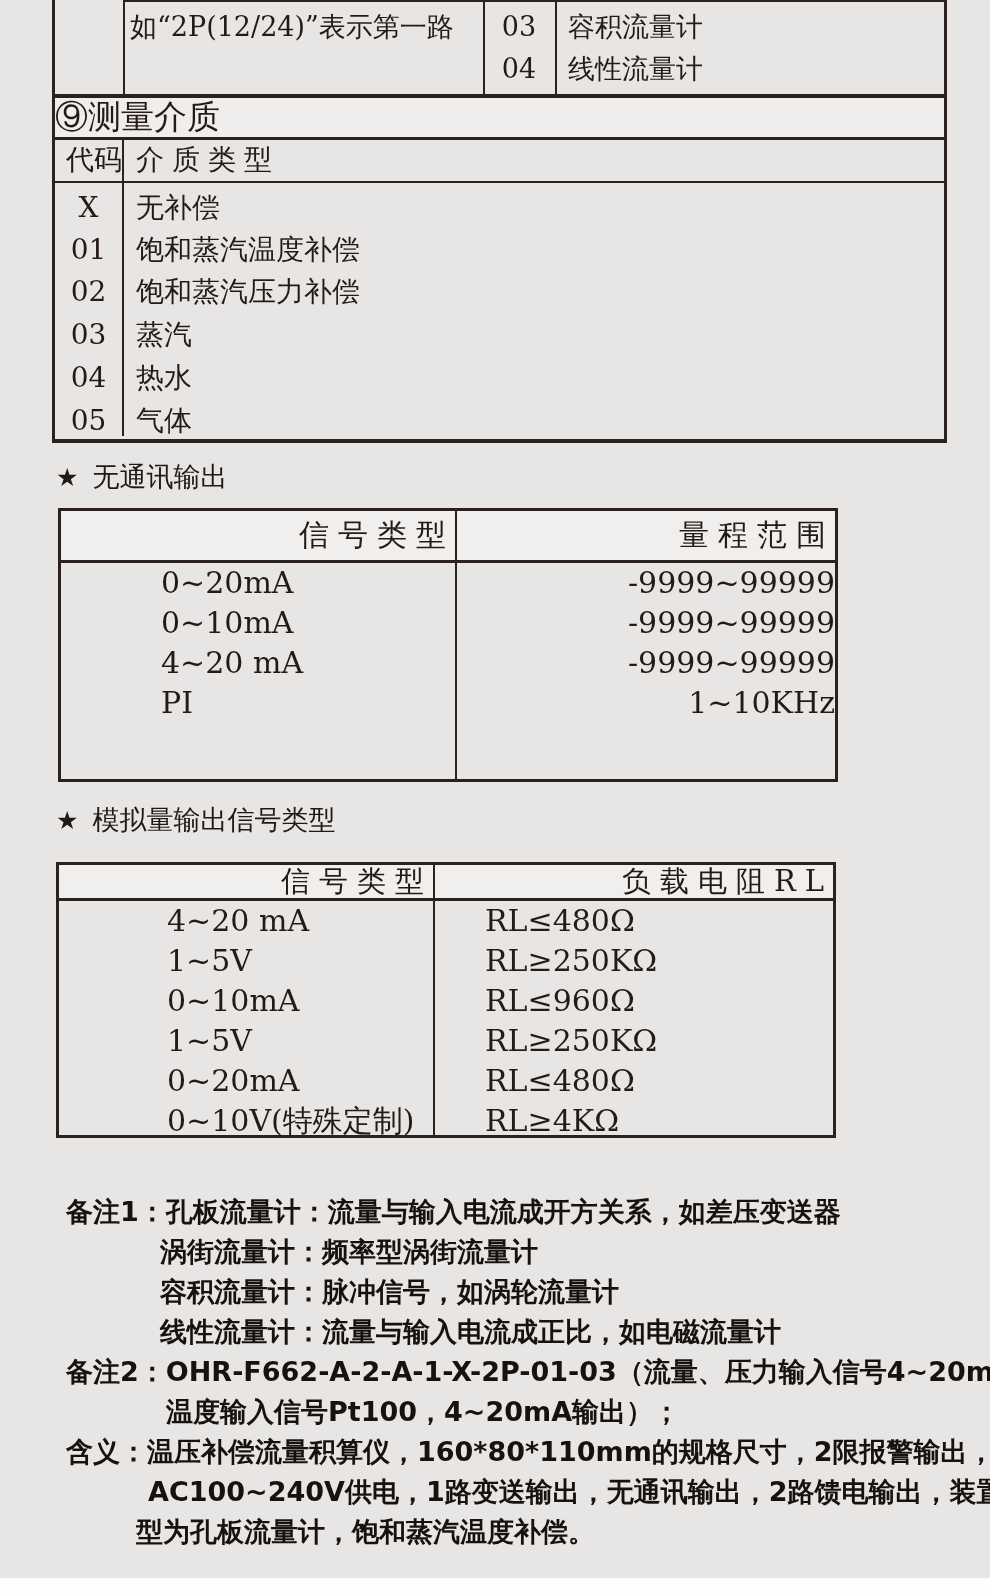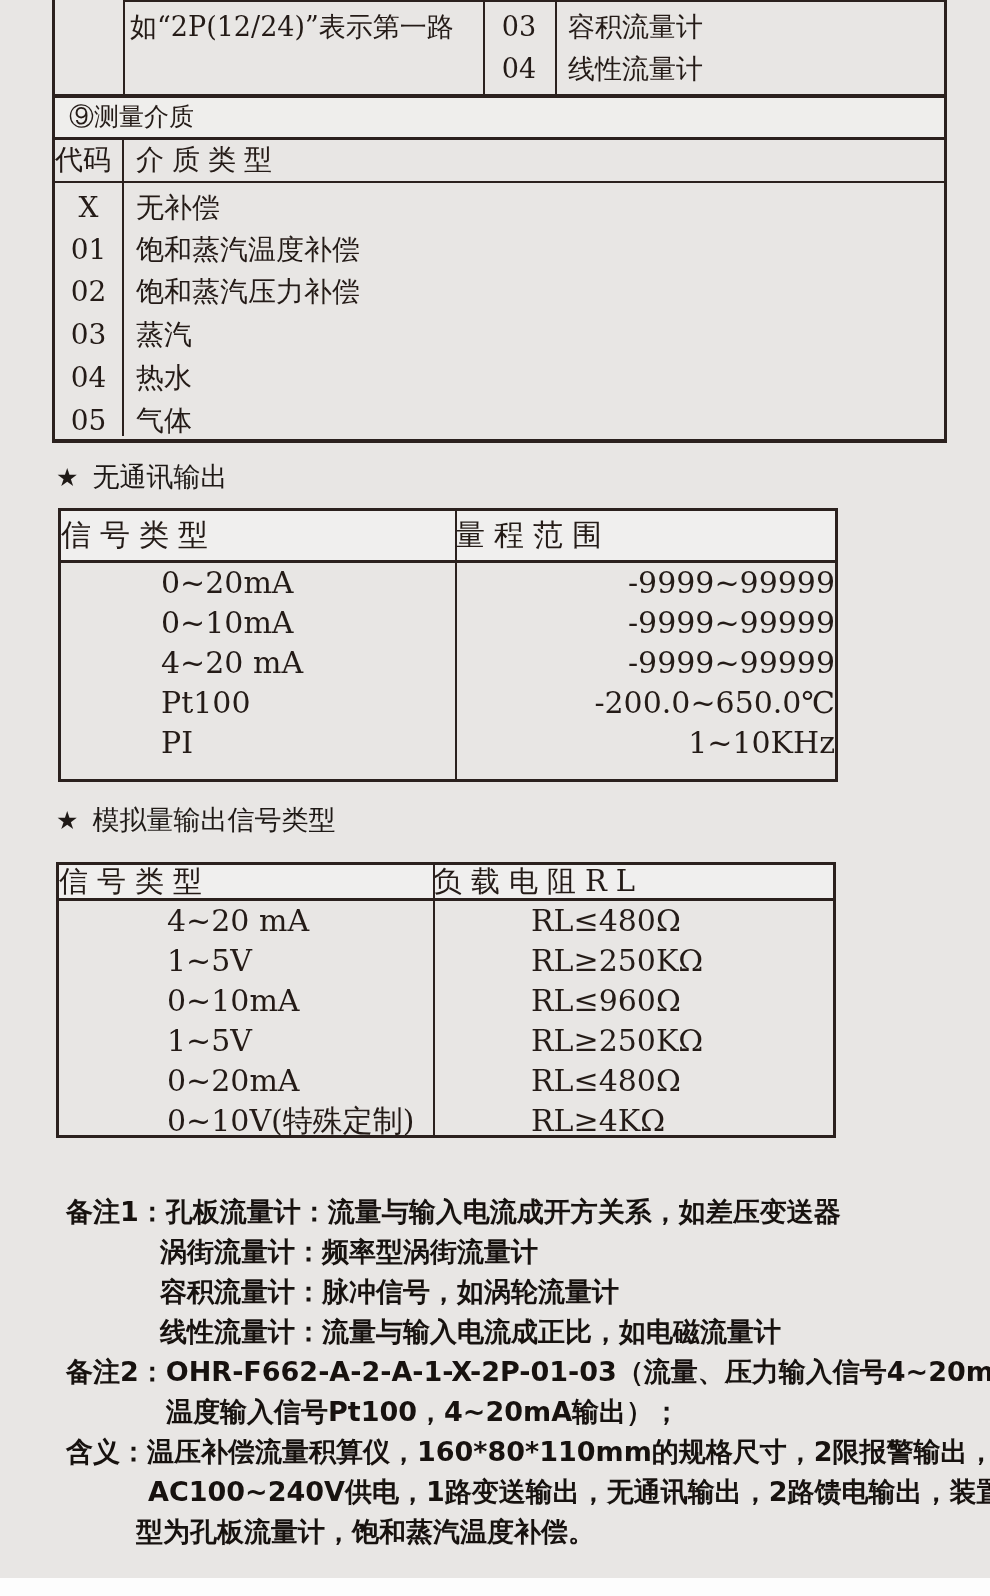--- a/index.html
+++ b/index.html
@@ -15,25 +15,25 @@
   .vl{position:absolute;top:0;width:2px;height:100%}
   .vlA1{left:68px}.vlA2{left:428px}.vlA3{left:500px}
   .rowA{position:absolute;height:42px;line-height:42px;font-size:27px;white-space:nowrap}
   .c2l1{left:75px;top:6px}.c2l2{left:75px;top:48px}
   .c3a,.c3b{left:428px;width:72px;text-align:center}
   .c3a{top:6px}.c3b{top:48px}
   .c4a,.c4b{left:513px}
   .c4a{top:6px}.c4b{top:48px}
   .secB{position:absolute;left:0;top:94px;width:100%;height:46px;box-sizing:border-box;background:#efeeec;
         border-top:4px solid #2b211e;border-bottom:3px solid #2b211e;
-        line-height:38px;font-size:25px;padding-left:14px;white-space:nowrap}
+        line-height:38px;font-size:33px;padding-left:0;white-space:nowrap}
   .secC{position:absolute;left:0;top:140px;width:100%;height:43px;box-sizing:border-box;
         border-bottom:2px solid #2b211e;font-size:28px;line-height:40px;white-space:nowrap}
   .vlC,.vlD{position:absolute;left:67px;top:0;width:2px;height:100%}
-  .codeHead{position:absolute;left:0;top:0;width:67px;text-align:left}
+  .codeHead{position:absolute;left:0;top:0;width:67px;text-align:right}
   .typeHead{position:absolute;left:81px;top:0;letter-spacing:8px}
   .secD{position:absolute;left:0;top:183px;width:100%;height:253px;font-size:28px}
   .mrow{position:absolute;left:0;width:100%;height:42px;line-height:42px;white-space:nowrap}
   .mr0{top:4px}.mr1{top:46px}.mr2{top:88px}.mr3{top:131px}.mr4{top:174px}.mr5{top:217px}
   .mcode{position:absolute;left:0;width:67px;text-align:center}
   .mlabel{position:absolute;left:81px}
 
   
   .heading{position:absolute;left:56px;height:40px;line-height:40px;white-space:nowrap;
            font-family:"DejaVu Sans","Liberation Sans",sans-serif;font-size:27px;color:#1f1a17}
@@ -41,34 +41,34 @@
   .star{font-size:25px;margin-right:14px;display:inline-block}
 
   
   .sig{position:absolute;box-sizing:border-box;border:3px solid #2b211e}
   .t-in{left:58px;top:508px;width:780px;height:274px}
   .t-out{left:56px;top:862px;width:780px;height:276px}
   .sig-head{position:absolute;left:0;top:0;width:100%;box-sizing:border-box;display:flex;
             border-bottom:3px solid #2b211e;background:#f0efee}
   .t-in  .sig-head{height:52px;line-height:48px;font-size:30px}
   .t-out .sig-head{height:36px;line-height:32px;font-size:29px}
-  .shc{text-align:left;letter-spacing:9px;white-space:nowrap}
+  .shc{text-align:right;letter-spacing:9px;white-space:nowrap}
   .t-in  .shc1{width:394px}.t-in  .shc2{flex:1}
   .t-out .shc1{width:374px}.t-out .shc2{flex:1}
   .divider{position:absolute;top:0;bottom:0;width:2px}
   .t-in  .divider{left:394px}
   .t-out .divider{left:374px}
   .sig-body{position:absolute;left:0;width:100%}
   .t-in  .sig-body{top:52px}
   .t-out .sig-body{top:36px}
   .srow{display:flex;height:40px;line-height:40px;font-size:30px;white-space:nowrap}
   .t-in  .sc1{width:394px;padding-left:100px;box-sizing:border-box}
   .t-in  .sc2{flex:1;text-align:right}
   .t-out .sc1{width:374px;padding-left:108px;box-sizing:border-box}
-  .t-out .sc2{flex:1;padding-left:98px;box-sizing:border-box}
+  .t-out .sc2{flex:1;padding-left:52px;box-sizing:border-box}
 
   
   .remark{position:absolute;white-space:nowrap;color:#17120f;
           font-family:"DejaVu Sans","Liberation Sans",sans-serif;font-weight:bold;
           font-size:27px;line-height:40px}
   .r1{left:66px;top:1192px}
   .r2{left:160px;top:1232px}
   .r3{left:160px;top:1272px}
   .r4{left:160px;top:1312px}
   .r5{left:66px;top:1352px}
@@ -152,24 +152,20 @@
       </div>
       <div class="srow">
         <div class="sc1">0~10mA</div>
         <div class="sc2">-9999~99999</div>
       </div>
       <div class="srow">
         <div class="sc1">4~20 mA</div>
         <div class="sc2">-9999~99999</div>
       </div>
       <div class="srow">
-        <div class="sc1">Pt100</div>
-        <div class="sc2">-200.0~650.0℃</div>
-      </div>
-      <div class="srow">
         <div class="sc1">PI</div>
         <div class="sc2">1~10KHz</div>
       </div>
     </div>
   </div>
 
   <div class="heading h2">
     <span class="star">★</span><span>模拟量输出信号类型</span>
   </div>
 

